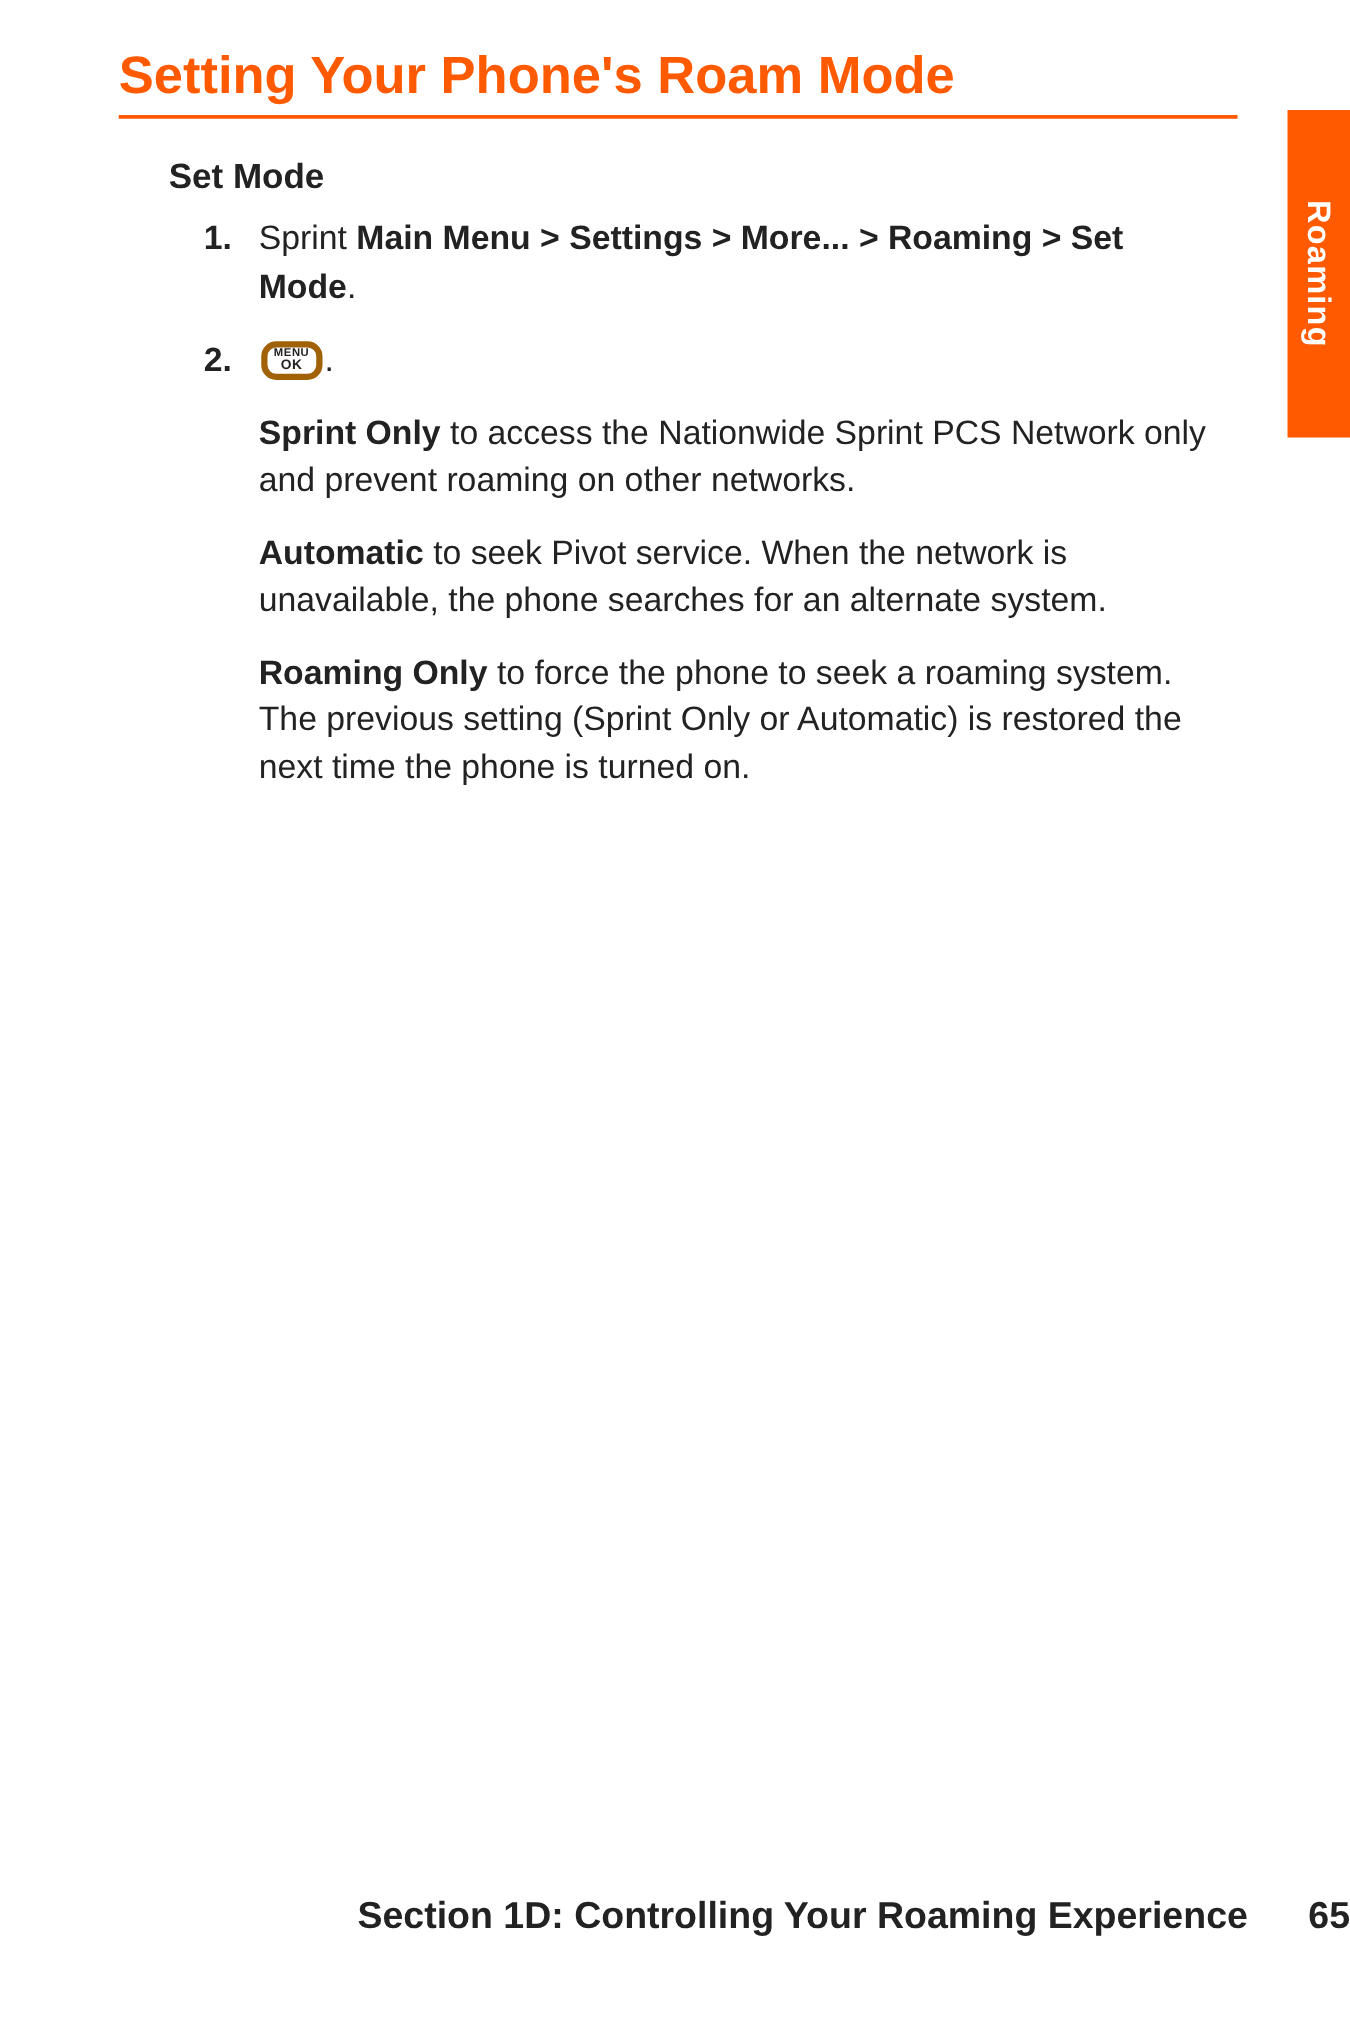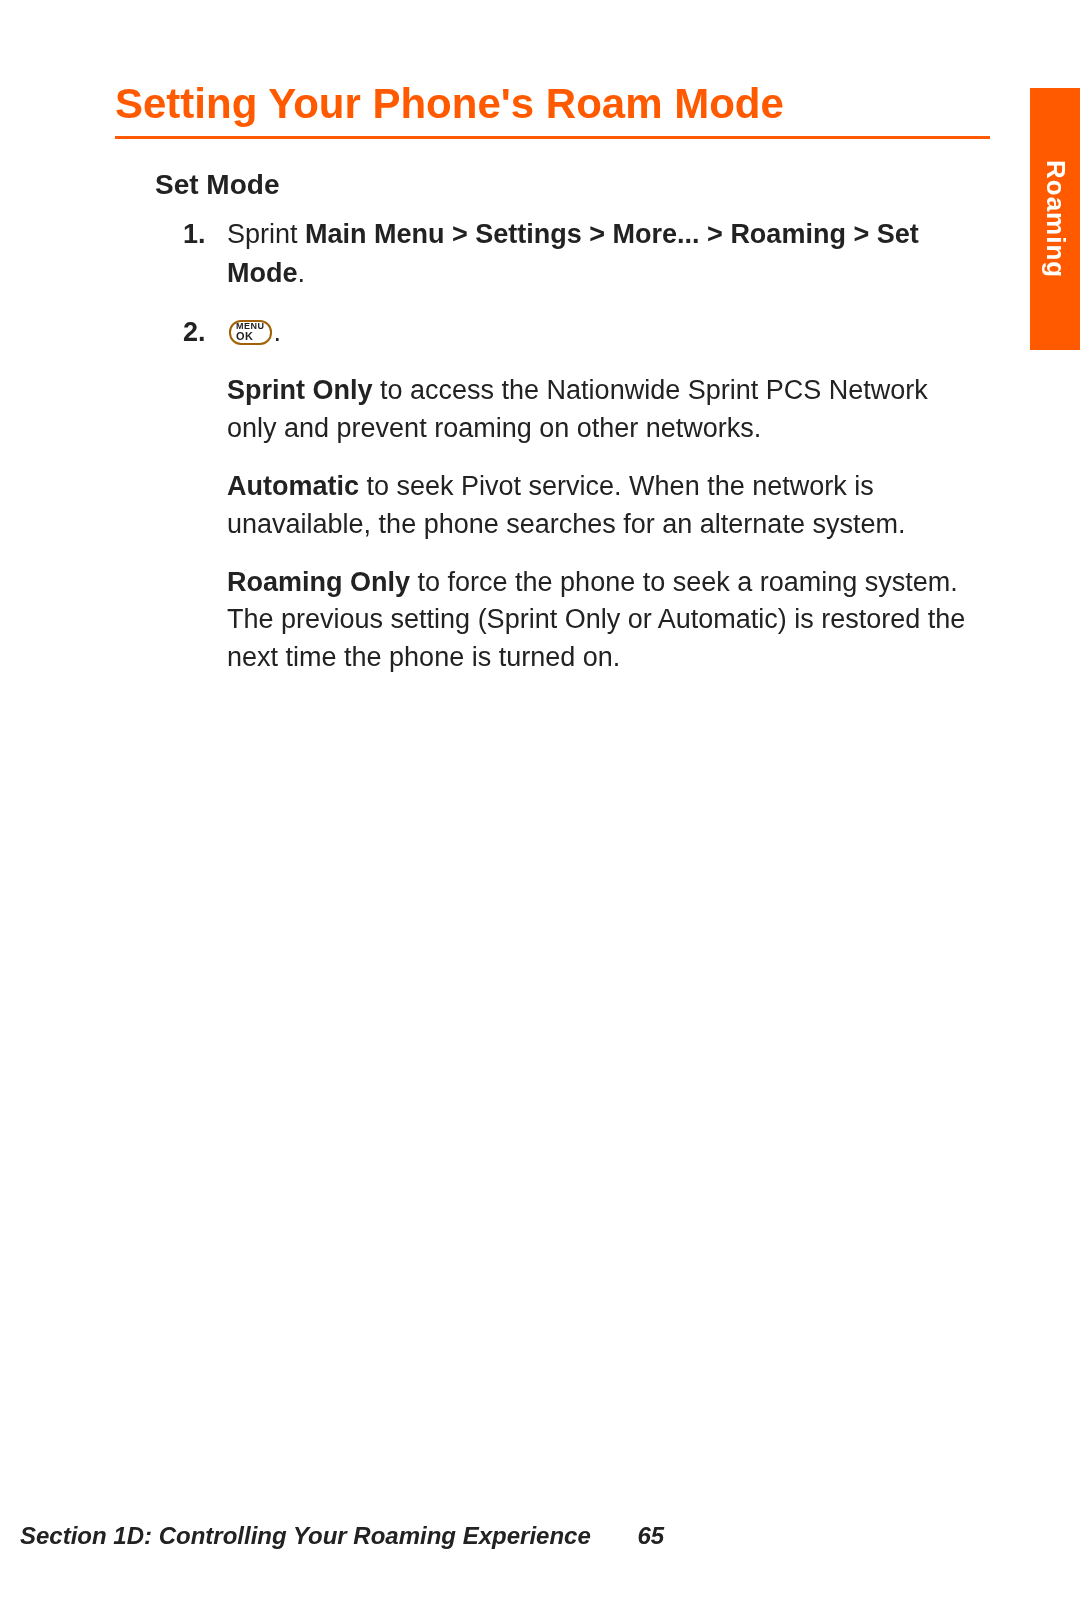--- a/index.html
+++ b/index.html
@@ -7,25 +7,24 @@
     padding: 0;
     background: #fff;
     font-family: "Helvetica Neue", Arial, sans-serif;
     color: #222;
     width: 1080px;
     height: 1620px;
     position: relative;
     box-sizing: border-box;
   }
   .page {
-    padding: 80px 90px 60px 95px;
+    padding: 36px 90px 60px 95px;
     box-sizing: border-box;
     height: 100%;
     position: relative;
-    margin-left: 20px;
   }
   h1.title {
     color: #ff5a00;
     font-size: 42px;
     font-weight: 700;
     margin: 0 0 8px 0;
     letter-spacing: 0px;
   }
   .rule {
     border: none;
@@ -74,26 +73,26 @@
   ol.steps > li .num {
     position: absolute;
     left: 0;
     top: 0;
     font-weight: 700;
   }
   .bold { font-weight: 700; }
   .menu-ok-icon {
     display: inline-block;
     vertical-align: middle;
-    border: 2px solid #a16207;
+    border: 5px solid #a16207;
     border-radius: 12px;
     padding: 0px 5px 1px 5px;
     font-size: 12px;
     line-height: 1;
-    text-align: left;
+    text-align: center;
     font-weight: 700;
     margin: 0 2px 4px 2px;
   }
   .menu-ok-icon .top { display:block; font-size:9px; letter-spacing:0.5px;}
   .menu-ok-icon .bot { display:block; font-size:11px; letter-spacing:0.5px;}
   .sub-options {
     margin-left: 72px;
     margin-right: 0;
   }
   .sub-options p {
@@ -117,24 +116,23 @@
   }
   .side-tab span {
     writing-mode: vertical-rl;
     letter-spacing: 1px;
   }
   .footer {
     position: absolute;
     bottom: 70px;
     left: 0;
     right: 0;
-    text-align: left;
-    font-size: 24px;
+    text-align: right;
+    font-size: 30px;
     font-weight: 700;
-    font-style: italic;
   }
   .footer .pgnum {
     display: inline-block;
     margin-left: 40px;
   }
 </style>
 </head>
 <body>
 
 <div class="page">

